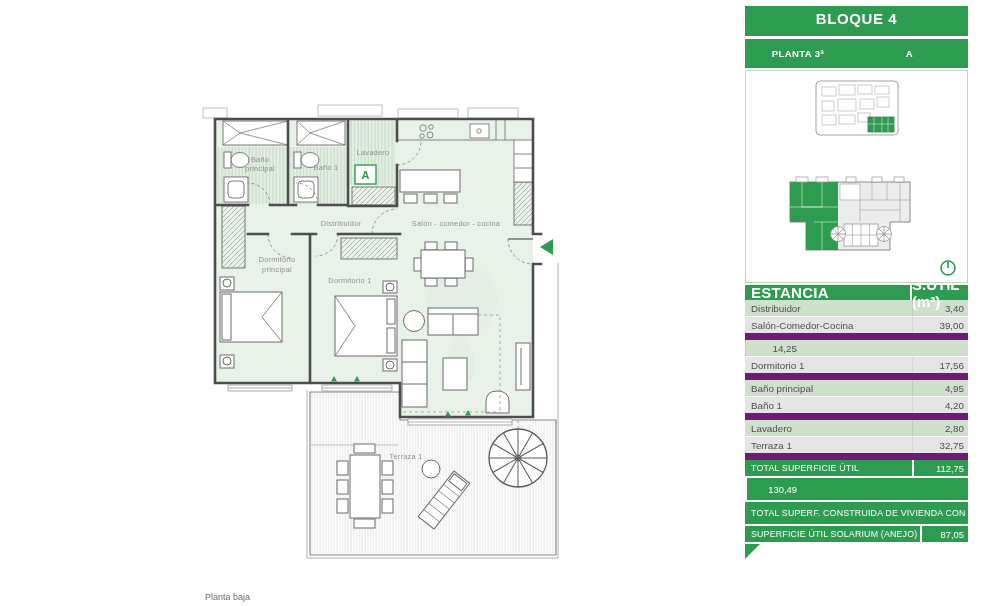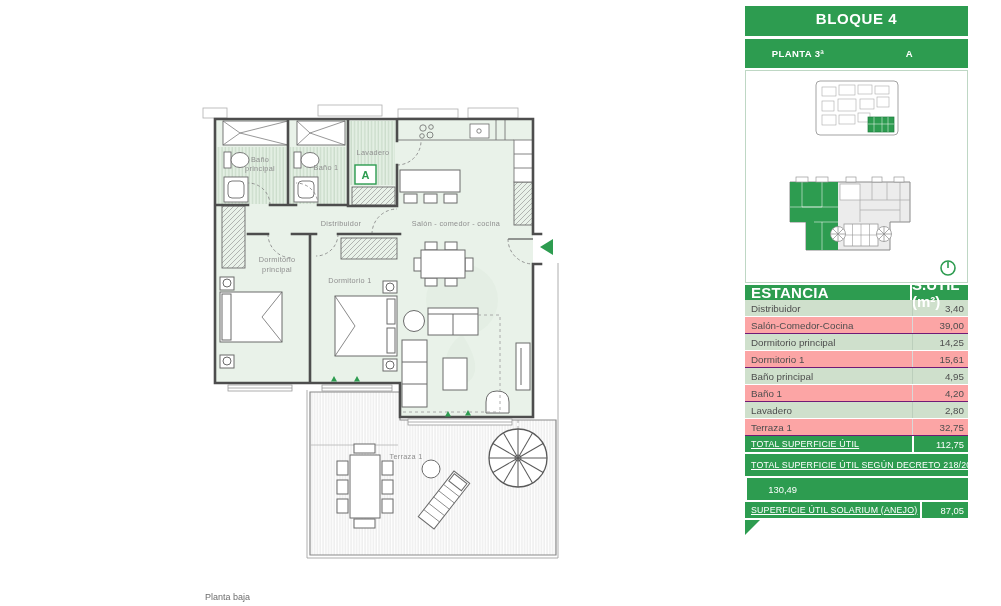--- a/index.html
+++ b/index.html
@@ -23,31 +23,31 @@
   .site-thumb{margin-top:6px;}
   .key-thumb{margin-top:13px;}
   .compass{position:absolute;right:10px;bottom:5px;}
 
   .tbl-head{margin-top:2px;display:flex;background:var(--green);color:#fff;
     height:15px;font-size:15px;font-weight:bold;align-items:stretch;}
   .tbl-head .th-room{flex:1;display:flex;align-items:center;padding-left:6px;letter-spacing:.3px;}
   .tbl-head .th-area{width:56px;border-left:2px solid #fff;display:flex;
     align-items:center;justify-content:flex-end;padding-right:0;}
 
-  .tr{display:flex;height:16px;font-size:9.8px;color:#4e4e4e;background:#fca5a5;
-    border-bottom:1px solid #701a75;align-items:stretch;}
+  .tr{display:flex;height:16px;font-size:9.8px;color:#4e4e4e;background:#e5e5e5;
+    border-bottom:7px solid #701a75;align-items:stretch;}
   .tr.shade{background:#cfe0cc;border-bottom:1px solid #fff;}
   .td-l{flex:1;display:flex;align-items:center;padding-left:6px;white-space:nowrap;}
   .td-v{width:56px;box-sizing:border-box;border-left:1px solid #bccfbc;display:flex;
     align-items:center;justify-content:flex-end;padding-right:4px;}
   .tr:not(.shade) .td-v{border-left-color:#d8d8d8;}
 
   .tot{display:flex;background:var(--green);color:#fff;font-size:8.8px;
     border-bottom:2px solid #fff;align-items:stretch;}
-  .tot .td-l{padding:2px 3px 2px 6px;line-height:1.25;letter-spacing:.2px;text-decoration:underline;}
+  .tot .td-l{padding:2px 3px 2px 6px;line-height:1.25;letter-spacing:.2px;}
   .tot .td-v{border-left:2px solid #fff;font-size:9.4px;}
   .tot.s{min-height:16px;}
   .tot.d{min-height:22px;}
   .tot:last-of-type{border-bottom:none;}
   .tail{width:0;height:0;border-top:15px solid var(--green);
     border-right:15px solid transparent;}
 
   .caption{position:absolute;left:205px;top:592px;font-size:9px;color:#6e6e6e;}
 </style>
 </head>
@@ -355,26 +355,25 @@
 
   <div class="tr shade">
     <div class="td-l">Distribuidor</div>
     <div class="td-v">3,40</div>
   </div>
   <div class="tr">
     <div class="td-l">Salón-Comedor-Cocina</div>
     <div class="td-v">39,00</div>
   </div>
   <div class="tr shade">
-    <div class="td-l">Dormitorio principal</div>
     <div class="td-v">14,25</div>
   </div>
   <div class="tr">
     <div class="td-l">Dormitorio 1</div>
-    <div class="td-v">15,61</div>
+    <div class="td-v">17,56</div>
   </div>
   <div class="tr shade">
     <div class="td-l">Baño principal</div>
     <div class="td-v">4,95</div>
   </div>
   <div class="tr">
     <div class="td-l">Baño 1</div>
     <div class="td-v">4,20</div>
   </div>
   <div class="tr shade">
@@ -384,25 +383,25 @@
   <div class="tr">
     <div class="td-l">Terraza 1</div>
     <div class="td-v">32,75</div>
   </div>
 
   <div class="tot s">
     <div class="td-l">TOTAL SUPERFICIE ÚTIL</div>
     <div class="td-v">112,75</div>
   </div>
   <div class="tot d">
-    <div class="td-l">TOTAL SUPERFICIE ÚTIL SEGÚN DECRETO 218/2005*</div>
-    <div class="td-v">88,00</div>
+    <div class="td-v">130,49</div>
   </div>
   <div class="tot d">
-    <div class="td-v">130,49</div>
+    <div class="td-l">TOTAL SUPERF. CONSTRUIDA DE VIVIENDA CON PPZC.</div>
+    <div class="td-v">162,29</div>
   </div>
   <div class="tot s">
     <div class="td-l">SUPERFICIE ÚTIL SOLARIUM (ANEJO)</div>
     <div class="td-v">87,05</div>
   </div>
 
   <div class="tail"></div>
 </div>
 
 <div class="caption">Planta baja</div>

